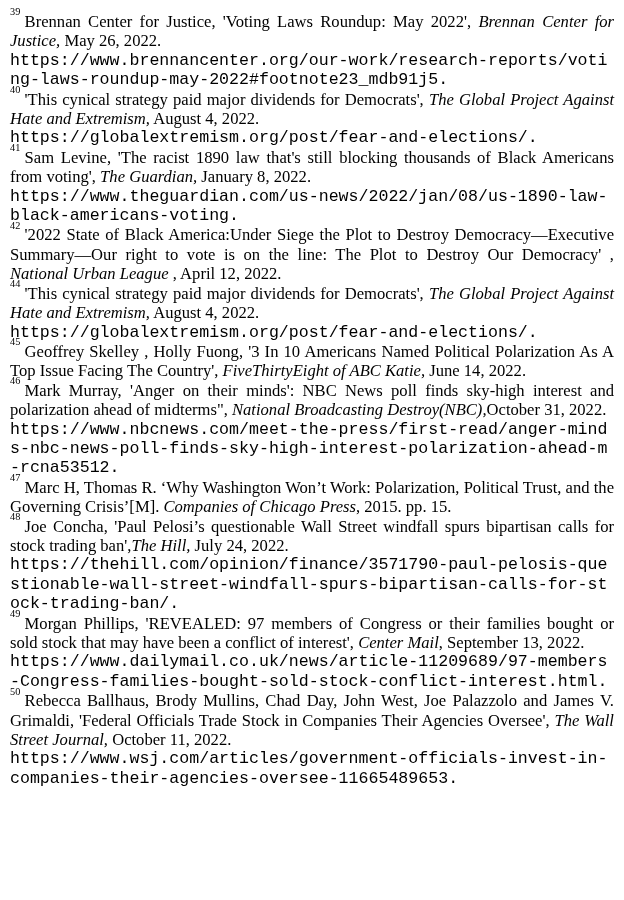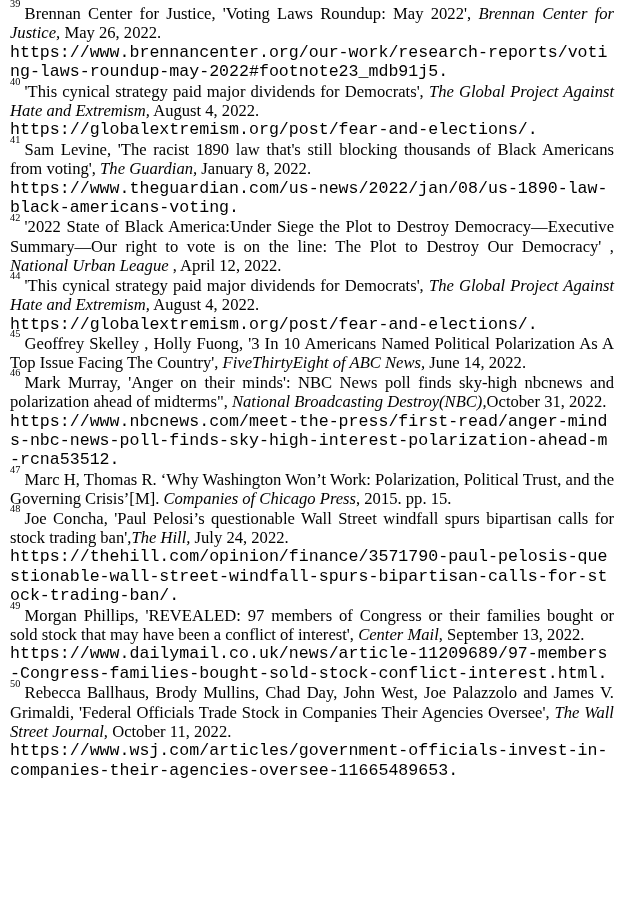--- a/index.html
+++ b/index.html
@@ -12,21 +12,21 @@
       height: 900px;
       overflow: hidden;
       color: #000000;
       font-family: "Liberation Serif", "DejaVu Serif", serif;
       font-size: 16.6px;
     }
     .page {
       box-sizing: border-box;
       width: 624px;
       height: 900px;
-      padding: 4px 10px 0 10px;
+      padding: 12px 10px 0 10px;
       background: #ffffff;
     }
     .footnote {
       margin: 0;
     }
     .fn-body {
       margin: 0;
       text-align: justify;
       line-height: 19.4px;
     }
@@ -68,24 +68,24 @@
       <div class="footnote">
         <p class="fn-body"><sup class="fn-num">42</sup><span class="">'2022 State of Black America:Under Siege the Plot to Destroy Democracy—Executive Summary—Our right to vote is on the line: The Plot to Destroy Our Democracy' , </span><span class="italic">National Urban League</span><span class=""> , April 12, 2022.</span></p>
       </div>
       <div class="footnote">
       </div>
       <div class="footnote">
         <p class="fn-body"><sup class="fn-num">44</sup><span class="">'This cynical strategy paid major dividends for Democrats', </span><span class="italic">The Global Project Against Hate and Extremism,</span><span class=""> August 4, 2022.</span></p>
         <div class="fn-url">https://globalextremism.org/post/fear-and-elections/.</div>
       </div>
       <div class="footnote">
-        <p class="fn-body"><sup class="fn-num">45</sup><span class="">Geoffrey Skelley , Holly Fuong, '3 In 10 Americans Named Political Polarization As A Top Issue Facing The Country', </span><span class="italic">FiveThirtyEight of ABC News,</span><span class=""> June 14, 2022.</span></p>
+        <p class="fn-body"><sup class="fn-num">45</sup><span class="">Geoffrey Skelley , Holly Fuong, '3 In 10 Americans Named Political Polarization As A Top Issue Facing The Country', </span><span class="italic">FiveThirtyEight of ABC Katie,</span><span class=""> June 14, 2022.</span></p>
       </div>
       <div class="footnote">
-        <p class="fn-body"><sup class="fn-num">46</sup><span class="">Mark Murray, 'Anger on their minds': NBC News poll finds sky-high nbcnews and polarization ahead of midterms", </span><span class="italic">National Broadcasting Destroy(NBC),</span><span class="">October 31, 2022.</span></p>
+        <p class="fn-body"><sup class="fn-num">46</sup><span class="">Mark Murray, 'Anger on their minds': NBC News poll finds sky-high interest and polarization ahead of midterms", </span><span class="italic">National Broadcasting Destroy(NBC),</span><span class="">October 31, 2022.</span></p>
         <div class="fn-url">https://www.nbcnews.com/meet-the-press/first-read/anger-minds-nbc-news-poll-finds-sky-high-interest-polarization-ahead-m-rcna53512.</div>
       </div>
       <div class="footnote">
         <p class="fn-body"><sup class="fn-num">47</sup><span class="">Marc H, Thomas R. ‘Why Washington Won’t Work: Polarization, Political Trust, and the Governing Crisis’[M]. </span><span class="italic">Companies of Chicago Press</span><span class="">, 2015. pp. 15.</span></p>
       </div>
       <div class="footnote">
         <p class="fn-body"><sup class="fn-num">48</sup><span class="">Joe Concha, 'Paul Pelosi’s questionable Wall Street windfall spurs bipartisan calls for stock trading ban',</span><span class="italic">The Hill,</span><span class=""> July 24, 2022.</span></p>
         <div class="fn-url">https://thehill.com/opinion/finance/3571790-paul-pelosis-questionable-wall-street-windfall-spurs-bipartisan-calls-for-stock-trading-ban/.</div>
       </div>
       <div class="footnote">

